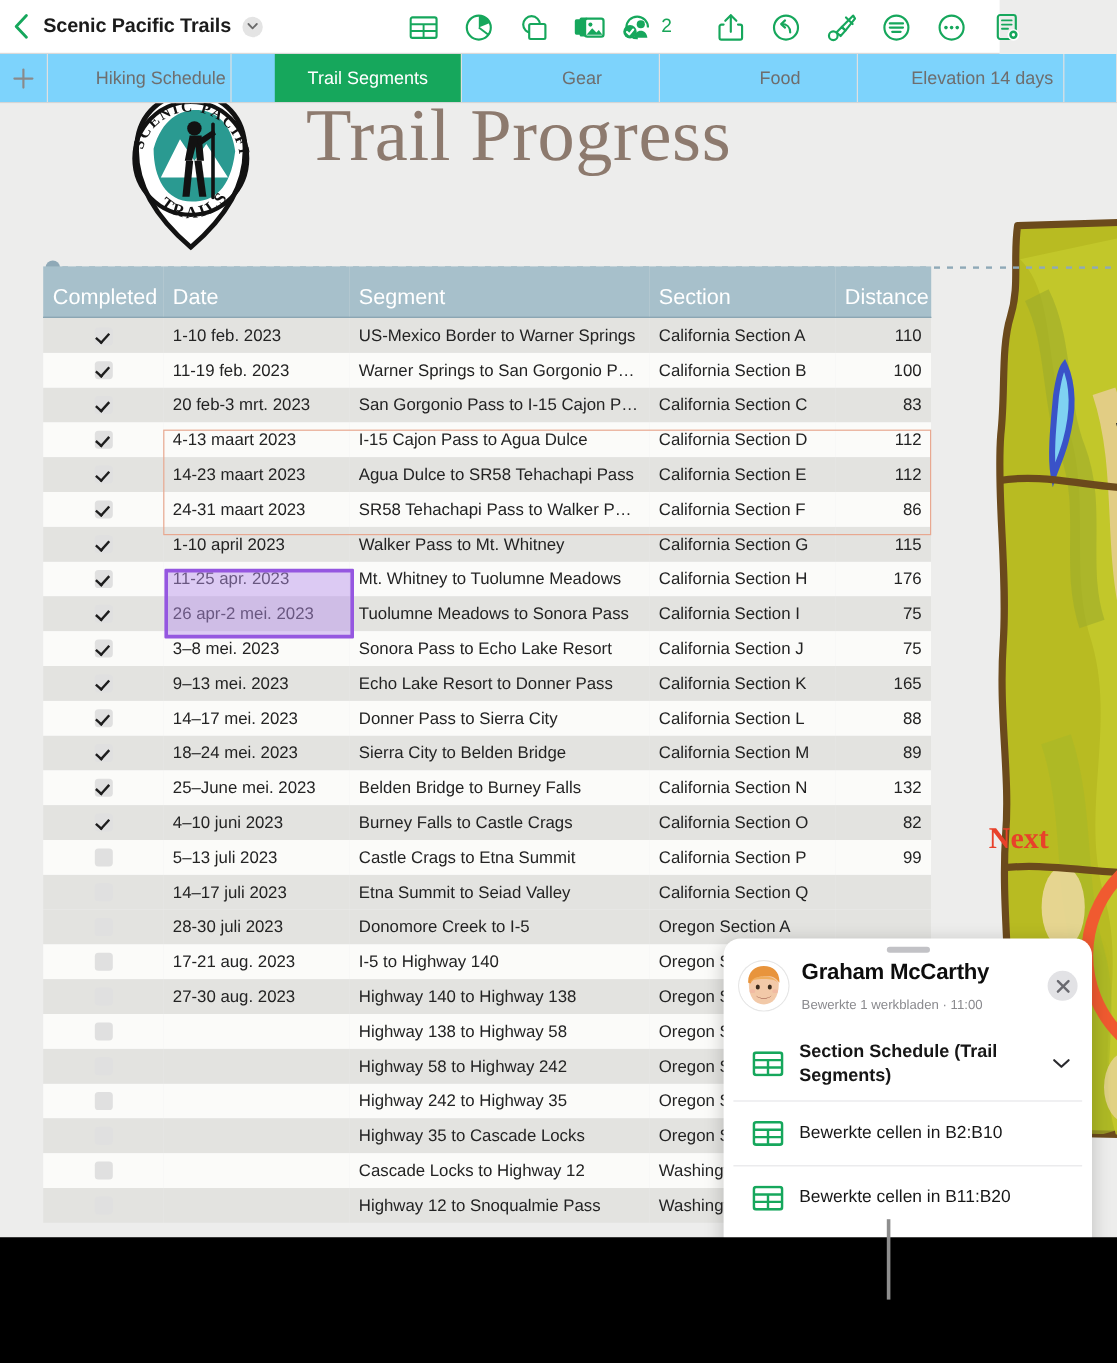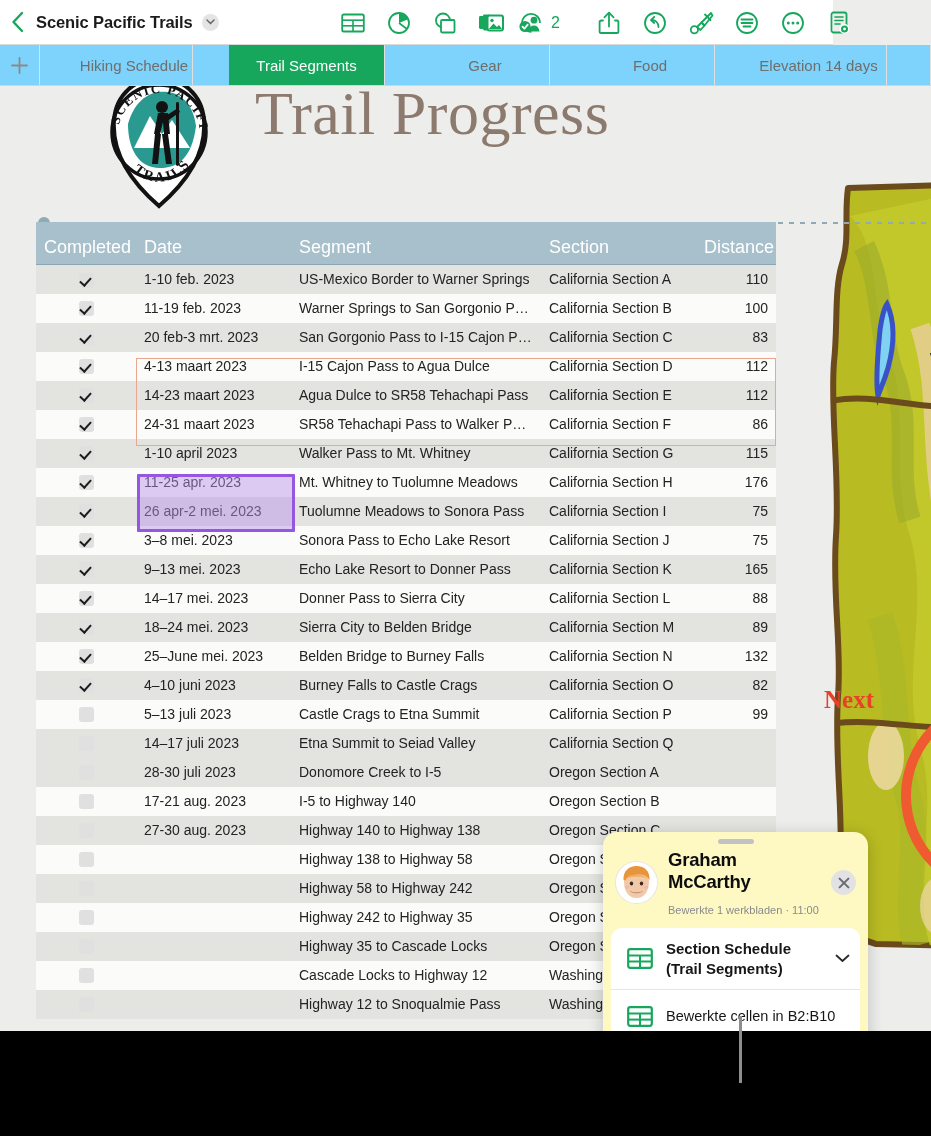--- a/index.html
+++ b/index.html
@@ -166,23 +166,23 @@
   }
   .sel-purple {
     position: absolute; pointer-events: none;
     border: 3px solid #9557e0;
     background: rgba(184,146,236,0.47);
     border-radius: 1px;
   }
 
   
   .popup {
-    position: absolute; left: 603px; top: 746px;
-    width: 265px; height: 297px;
-    background: #fef9c3;
+    position: absolute; left: 603px; top: 696px;
+    width: 307px; height: 297px;
+    background: #ffffff;
     border-radius: 14px;
     box-shadow: 0 3px 16px rgba(0,0,0,0.20);
     overflow: hidden;
   }
   .popup-grabber {
     position: absolute; left: 50%; top: 7px; transform: translateX(-50%);
     width: 36px; height: 5px; border-radius: 3px; background: #c2c2c6;
     cursor: grab;
   }
   .popup-head {

